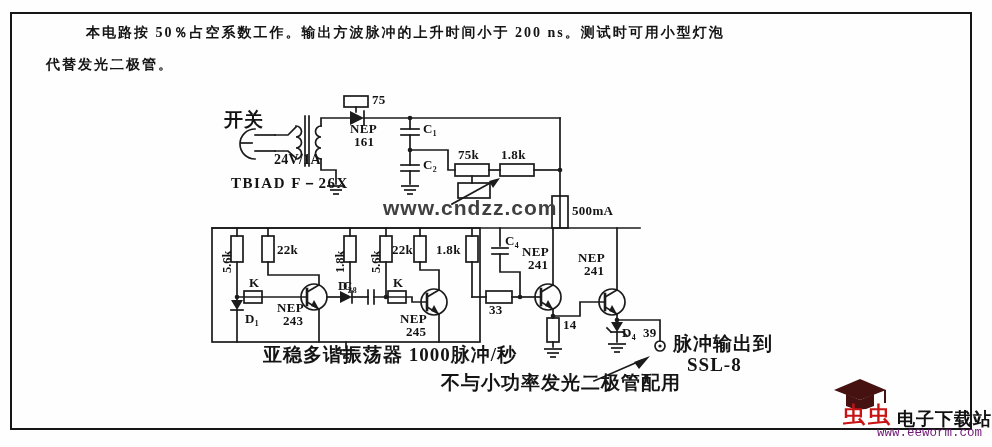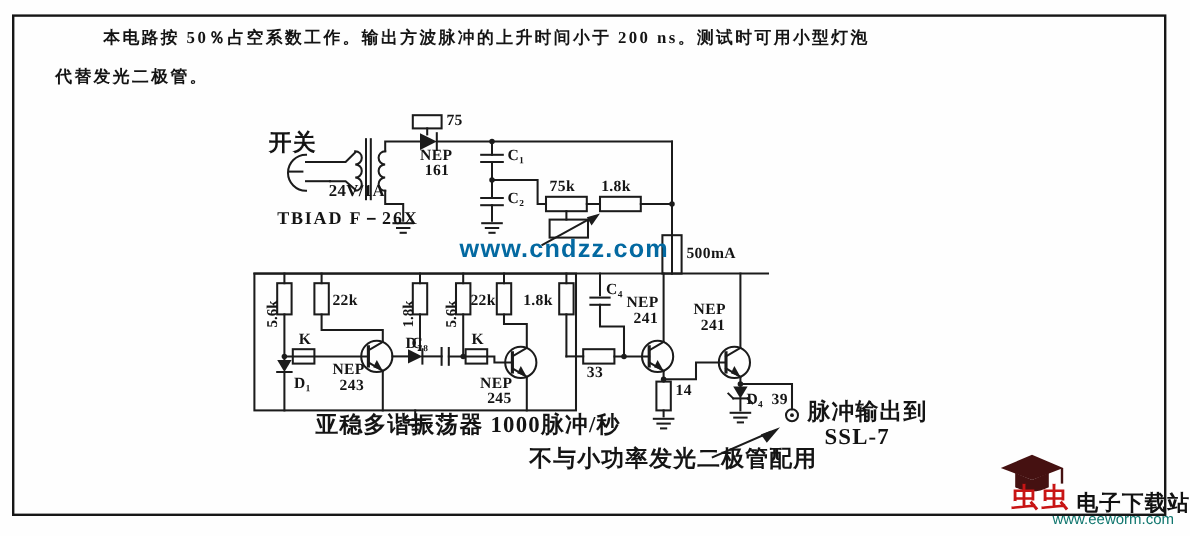--- a/index.html
+++ b/index.html
@@ -9,25 +9,25 @@
     background:#fefefe;color:#141414;
     font-family:"Liberation Serif","DejaVu Serif",serif;
   }
   .frame{position:absolute;left:10px;top:12px;width:962px;height:418px;border:2.5px solid #161616;background:transparent}
   .art{position:absolute;left:0;top:0}
   .lbl{position:absolute;font-weight:700;font-size:13px;line-height:1;white-space:nowrap;letter-spacing:.3px}
   .cn{font-size:19px;letter-spacing:1px}
   .note{font-size:14px;font-weight:700;letter-spacing:2px;white-space:nowrap}
   .vlbl{position:absolute;font-weight:700;font-size:12.5px;line-height:1;white-space:nowrap;
         transform:rotate(-90deg);transform-origin:0 0}
-  .wm{position:absolute;color:#0369a1;font-family:"Liberation Sans","DejaVu Sans",sans-serif;
+  .wm{position:absolute;color:#404040;font-family:"Liberation Sans","DejaVu Sans",sans-serif;
       font-weight:700;font-size:21px;letter-spacing:1px;white-space:nowrap}
   .logo-cn{position:absolute;color:#c81414;font-weight:700;font-size:22px;letter-spacing:3px;white-space:nowrap}
   .site-name{position:absolute;color:#111;font-weight:700;font-size:18px;letter-spacing:1px;white-space:nowrap}
-  .site-url{position:absolute;color:#0f766e;font-size:12.5px;font-family:Liberation Sans, sans-serif;white-space:nowrap}
+  .site-url{position:absolute;color:#701a75;font-size:12.5px;font-family:Liberation Mono, monospace;white-space:nowrap}
 </style>
 </head>
 <body>
 
 <div class="frame"></div>
 
 <svg class="art" width="992" height="447" viewBox="0 0 992 447" aria-hidden="true">
   <g stroke="#1b1b1b" stroke-width="1.7" fill="none" stroke-linecap="square">
 
     <path d="M255 129 a15 15 0 0 0 0 30"></path>
@@ -239,18 +239,18 @@
 <span class="lbl" style="left:489px;top:303px">33</span>
 <span class="lbl" style="left:522px;top:245px">NEP</span>
 <span class="lbl" style="left:528px;top:258px">241</span>
 <span class="lbl" style="left:578px;top:251px">NEP</span>
 <span class="lbl" style="left:584px;top:264px">241</span>
 <span class="lbl" style="left:563px;top:318px">14</span>
 <span class="lbl" style="left:622px;top:326px">D₄</span>
 <span class="lbl" style="left:643px;top:326px">39</span>
 <span class="lbl cn" style="left:441px;top:373px">不与小功率发光二极管配用</span>
 <span class="lbl cn" style="left:673px;top:334px">脉冲输出到</span>
-<span class="lbl cn" style="left:687px;top:355px">SSL-7</span>
+<span class="lbl cn" style="left:687px;top:355px">SSL-8</span>
 
 <span class="wm" style="left:383px;top:196px">www.cndzz.com</span>
 <span class="logo-cn" style="left:843px;top:400px">虫虫</span>
 <span class="site-name" style="left:897px;top:407px">电子下载站</span>
 <span class="site-url" style="left:877px;top:426px">www.eeworm.com</span>
 
 </body></html>

